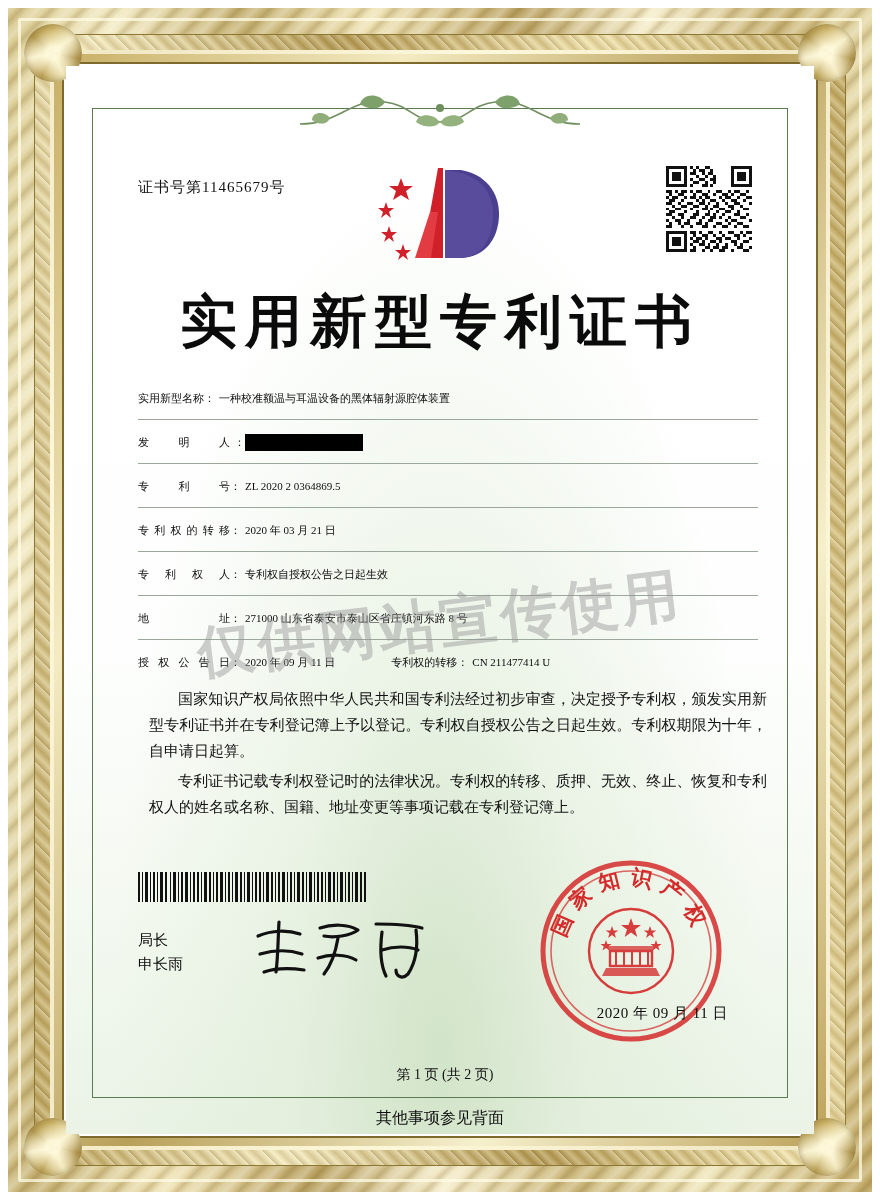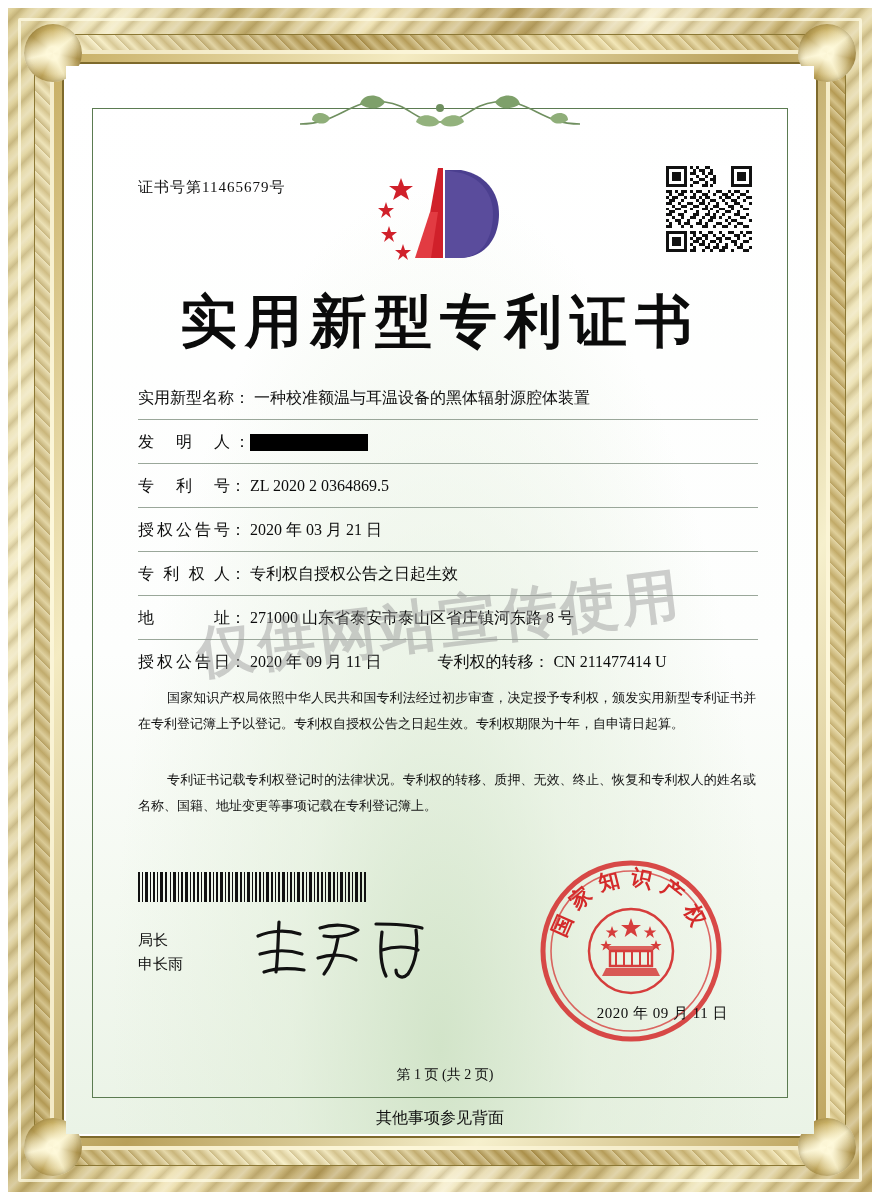--- a/index.html
+++ b/index.html
@@ -166,21 +166,21 @@
     color: #0b0b0b;
     font-family: "DejaVu Serif", "Liberation Serif", serif;
   }
 
   
   .fields {
     position: absolute;
     left: 72px;
     top: 310px;
     width: 620px;
-    font-size: 16px;
+    font-size: 11px;
     color: #0d0d0d;
   }
   .field-row {
     position: relative;
     height: 44px;
     line-height: 44px;
     white-space: nowrap;
   }
   .flabel {
     display: inline-block;
@@ -210,27 +210,27 @@
     bottom: 0;
     width: 620px;
     height: 1px;
     background: #9aa79a;
   }
   .inline-gap { display: inline-block; width: 56px; }
 
   
   .para {
     position: absolute;
-    left: 72px;
+    left: 83px;
     width: 618px;
-    font-size: 13px;
+    font-size: 15px;
     line-height: 26px;
     color: #111;
     text-align: justify;
-    font-family: Liberation Mono, monospace;
+    font-family: Liberation Serif, serif;
   }
   .para.p1 { top: 620px; }
   .para.p2 { top: 702px; }
   .indent { display: inline-block; width: 29px; }
 
   
   .barcode {
     position: absolute;
     left: 72px;
     top: 806px;
@@ -560,21 +560,21 @@
         <span class="flabel spread">发明人</span><span class="fvalue">：</span><span class="redact"></span>
         <span class="rule"></span>
       </div>
 
       <div class="field-row">
         <span class="flabel spread">专利号</span><span>：</span><span class="fvalue">ZL 2020 2 0364869.5</span>
         <span class="rule"></span>
       </div>
 
       <div class="field-row">
-        <span class="flabel spread">授权公告号</span><span>：</span><span class="fvalue">2020 年 03 月 21 日</span>
+        <span class="flabel spread">专利权的转移</span><span>：</span><span class="fvalue">2020 年 03 月 21 日</span>
         <span class="rule"></span>
       </div>
 
       <div class="field-row">
         <span class="flabel spread">专利权人</span><span>：</span><span class="fvalue">专利权自授权公告之日起生效</span>
         <span class="rule"></span>
       </div>
 
       <div class="field-row">
         <span class="flabel spread">地  址</span><span>：</span><span class="fvalue">271000 山东省泰安市泰山区省庄镇河东路 8 号</span>

